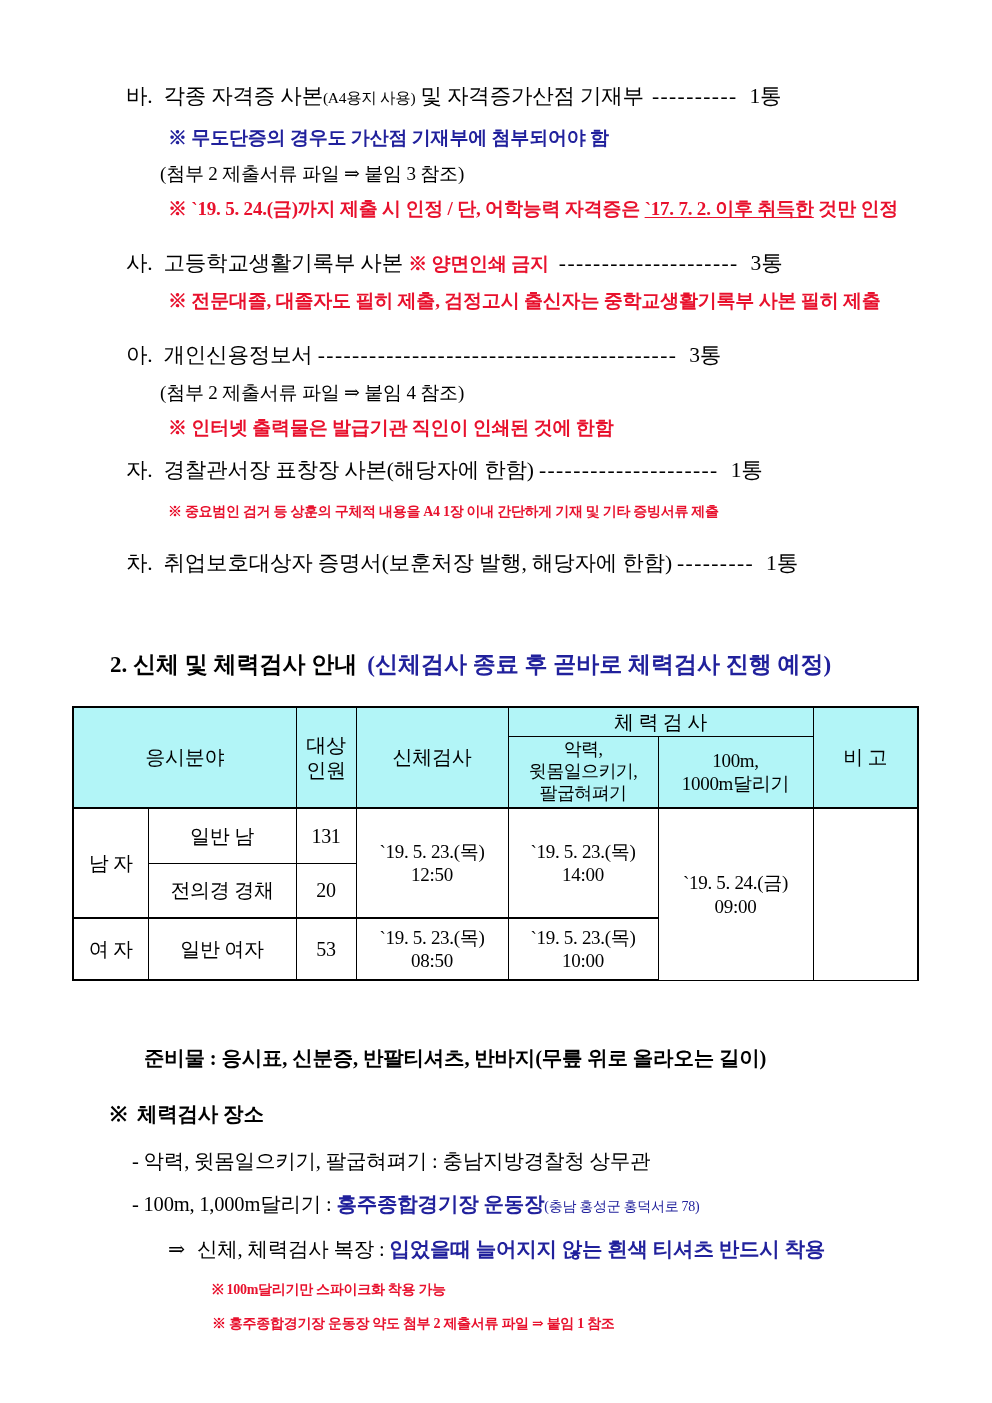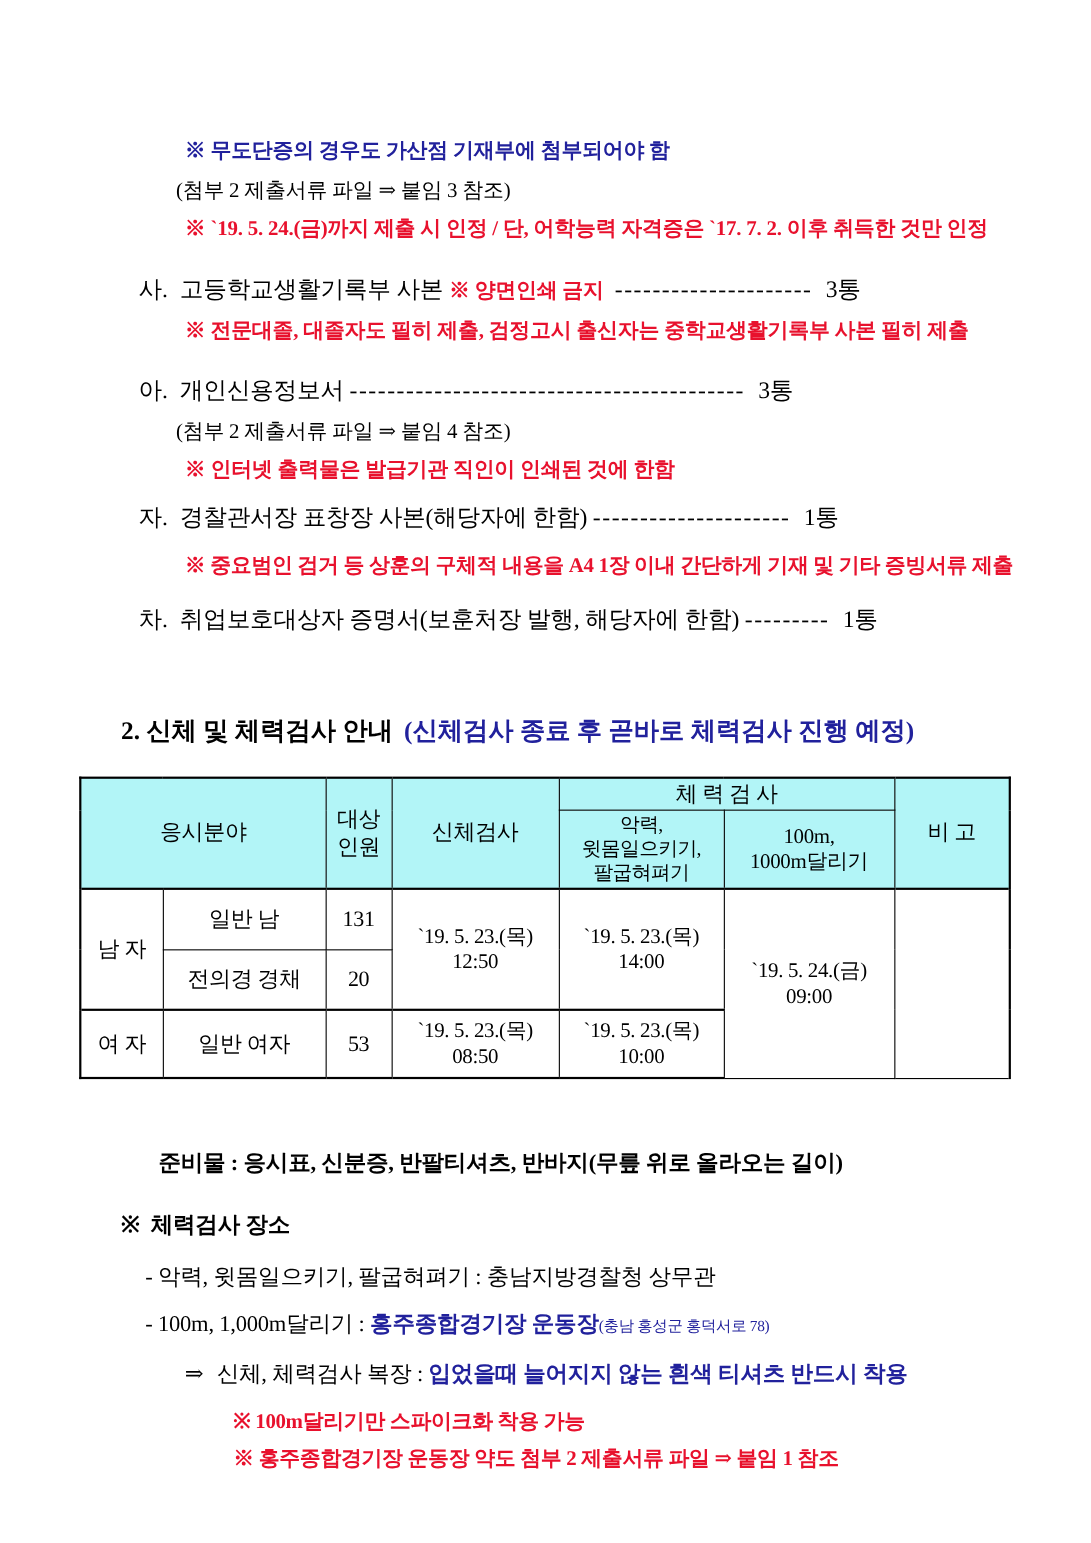--- a/index.html
+++ b/index.html
@@ -33,23 +33,23 @@
   .blue  { color: #21219c; }
 
   .bold { font-weight: bold; }
 
   .sz-main  { font-size: 21.5px; letter-spacing: -0.2px; }
   .sz-note  { font-size: 19px; letter-spacing: -0.2px; }
   .sz-small { font-size: 15.5px; letter-spacing: -0.3px; }
   .sz-tiny  { font-size: 14px;   letter-spacing: -0.3px; }
   .sz-head  { font-size: 23px; }
   .sz-bot   { font-size: 20.5px; letter-spacing: -0.2px; }
-  .sz-botsm { font-size: 19px; letter-spacing: -0.3px; }
-
-  .underline { text-underline-offset: 2px; margin-top: 48px; }
+  .sz-botsm { font-size: 14px; letter-spacing: -0.3px; }
+
+  .underline { text-decoration: underline; text-underline-offset: 2px; margin-top: 48px; }
 
   
   .leader { letter-spacing: 1.4px; }
 
   
   .tbl-wrap {
     position: absolute;
     left: 72px;
     top: 706px;
     width: 845px;
@@ -81,20 +81,23 @@
   .f-md { font-size: 19px !important; }
   .wide-sp { letter-spacing: 4px; margin-left: 44px; }
   .wide-sp2 { letter-spacing: 5px; }
   .cellline { display:block; }
 </style>
 </head>
 <body>
 
 <div class="page">
 
+  <div class="line sz-main black" style="left:126px; top:86px;">
+    <span>바.</span><span style="display:inline-block;width:11px;"></span><span>각종 자격증 사본</span><span class="sz-small">(A4용지 사용)</span><span> 및 자격증가산점 기재부</span><span style="display:inline-block;width:8px;"></span><span class="leader">----------</span><span style="display:inline-block;width:12px;"></span><span>1통</span>
+  </div>
 
   <div class="line sz-note blue bold" style="left:168px; top:128px;">※ 무도단증의 경우도 가산점 기재부에 첨부되어야 함</div>
 
   <div class="line sz-note black" style="left:160px; top:164px;">(첨부 2 제출서류 파일 ⇒ 붙임 3 참조)</div>
 
   <div class="line sz-note red bold" style="left:168px; top:199px;"><span>※ `19. 5. 24.(금)까지 제출 시 인정 / 단, 어학능력 자격증은 </span><span class="underline">`17. 7. 2. 이후 취득한</span><span> 것만 인정</span></div>
 
   <div class="line sz-main black" style="left:126px; top:253px;">
     <span>사.</span><span style="display:inline-block;width:11px;"></span><span>고등학교생활기록부 사본 </span><span class="red bold sz-note">※ 양면인쇄 금지</span><span style="display:inline-block;width:10px;"></span><span class="leader">---------------------</span><span style="display:inline-block;width:12px;"></span><span>3통</span>
   </div>

